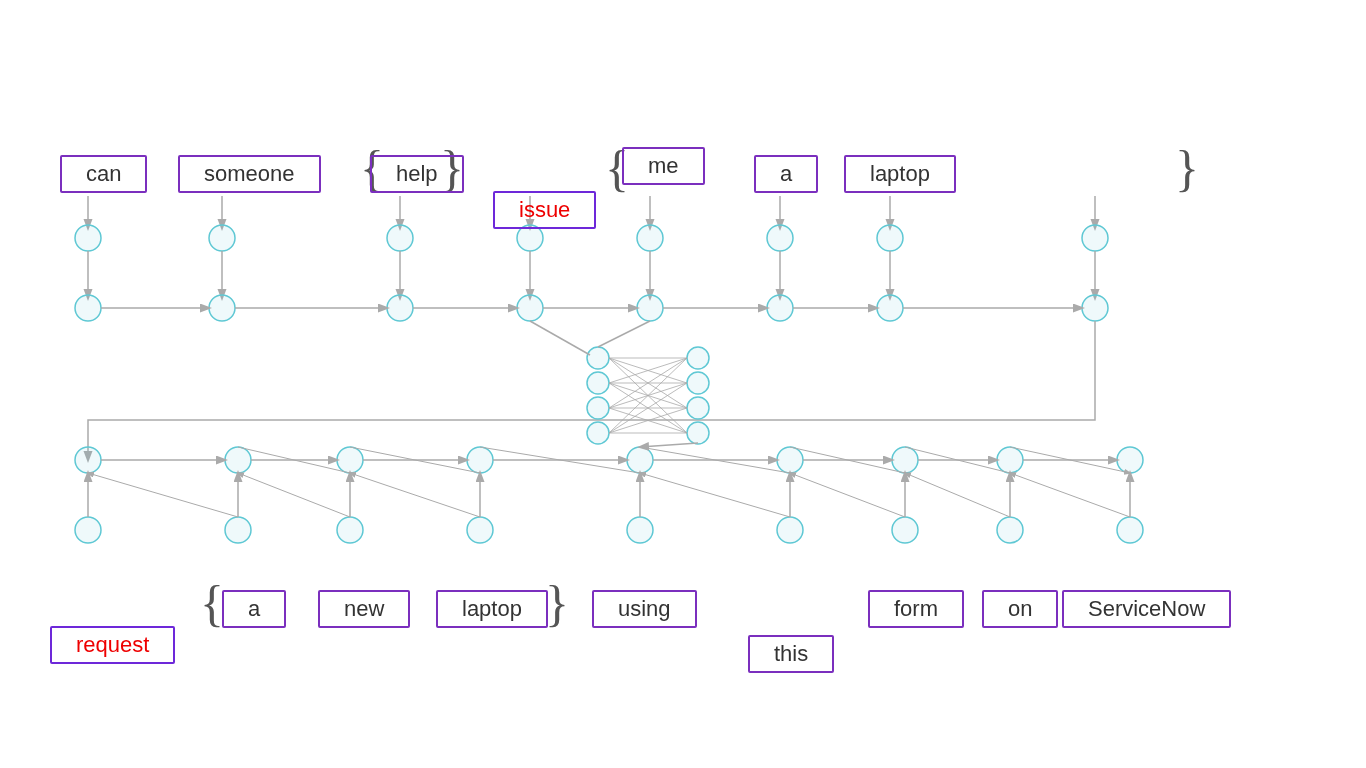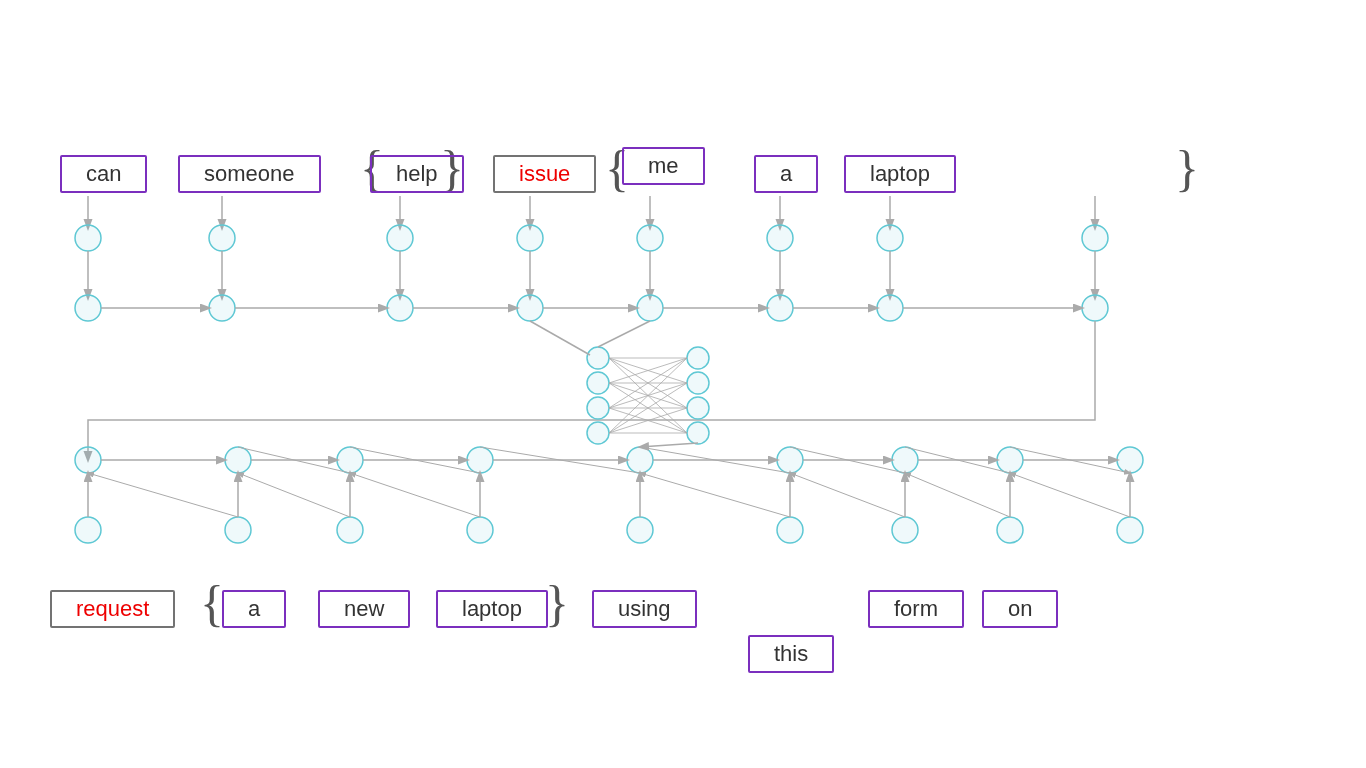--- a/index.html
+++ b/index.html
@@ -23,21 +23,21 @@
     }
     .word-box {
       position: absolute;
       padding: 4px 24px;
       font-size: 22px;
       font-weight: normal;
       border-radius: 2px;
       white-space: nowrap;
     }
     .purple-box { border: 2px solid #7b2fbe; color: #333; }
-    .red-box { border: 2px solid #737373; color: #e00; }
+    .red-box { border: 2px solid #6d28d9; color: #e00; margin-top: 36px; }
   </style>
 </head>
 <body>
 
 <div id="canvas">
   <svg id="diagram">
     <defs>
       <marker id="arrow" markerWidth="8" markerHeight="8" refX="6" refY="3" orient="auto">
         <path d="M0,0 L0,6 L8,3 z" fill="#aaaaaa"></path>
       </marker>
@@ -228,14 +228,15 @@
   <div class="word-box purple-box" style="left:436px; top:590px;">laptop</div>
 
   <div class="word-box purple-box" style="left:592px; top:590px;">using</div>
 
   <div class="word-box purple-box" style="left:748px; top:596px;margin-top:39px;">this</div>
 
   <div class="word-box purple-box" style="left:868px; top:590px;">form</div>
 
   <div class="word-box purple-box" style="left:982px; top:590px;">on</div>
 
+  <div class="word-box purple-box" style="left:1062px; top:590px;">ServiceNow</div>
 
 </div>
 
 </body></html>

